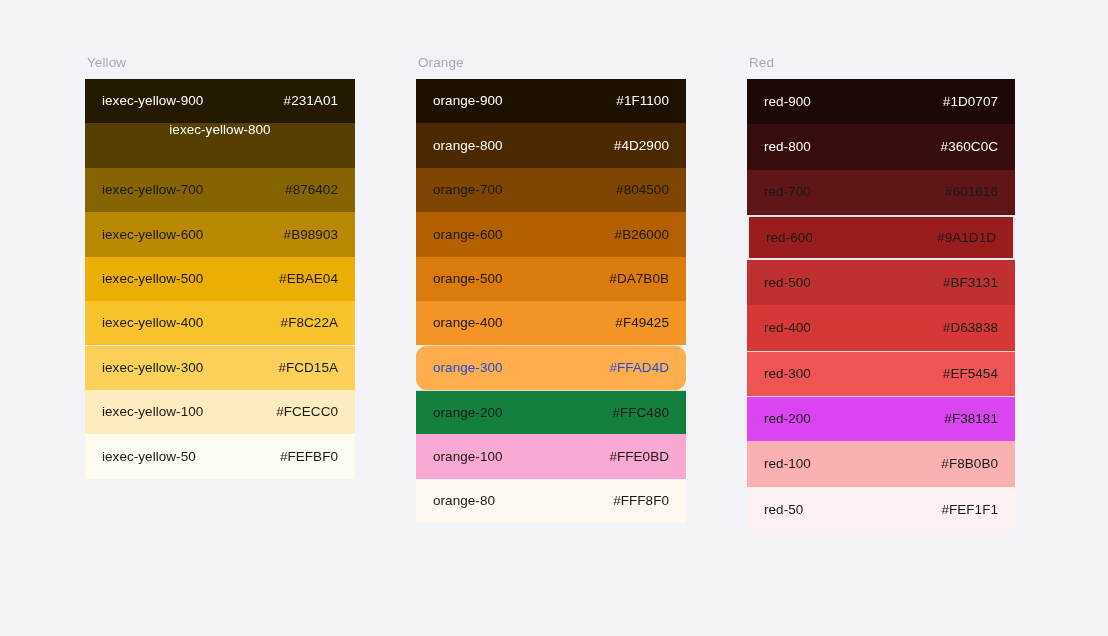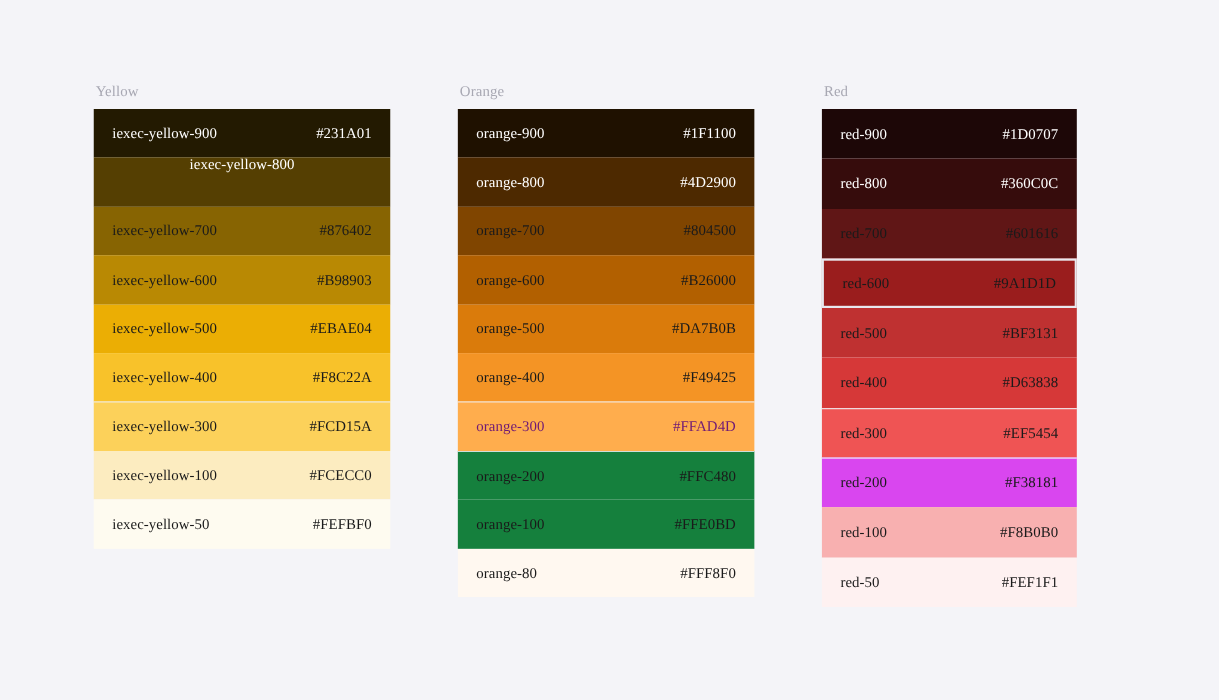--- a/index.html
+++ b/index.html
@@ -16,22 +16,21 @@
   }
 
   #board {
     position: relative;
     width: 1108px;
     height: 636px;
   }
 
   .palette-column {
     position: absolute;
-    top: 76px;
-    font-family: Liberation Serif, serif;
+    top: 56px;
   }
 
   .column-title {
     font-size: 13.5px;
     color: #a8a8b3;
     letter-spacing: 0.1px;
     margin: 0 0 9px 2px;
     line-height: 14px;
     font-weight: 400;
   }
@@ -62,21 +61,21 @@
     white-space: nowrap;
   }
 
   
   #col-yellow { left: 85px; }
   #col-orange { left: 416px; }
   #col-red    { left: 747px; }
 
   #col-yellow .swatch-stack,
   #col-orange .swatch-stack { width: 270px; }
-  #col-red .swatch-stack    { width: 232px; }
+  #col-red .swatch-stack    { width: 268px; }
 
   #col-yellow .swatch-row,
   #col-orange .swatch-row { height: 44.4px; }
   #col-red .swatch-row    { height: 45.3px; }
 
   
   .swatch-row.divided {
     border-top: 1px solid rgba(238, 238, 245, 0.85);
   }
 
@@ -152,29 +151,29 @@
           <span class="swatch-hex">#B26000</span>
         </div>
         <div class="swatch-row" style="background-color: rgb(218, 123, 11); color: rgb(26, 26, 26);">
           <span class="swatch-name">orange-500</span>
           <span class="swatch-hex">#DA7B0B</span>
         </div>
         <div class="swatch-row" style="background-color: rgb(244, 148, 37); color: rgb(26, 26, 26);">
           <span class="swatch-name">orange-400</span>
           <span class="swatch-hex">#F49425</span>
         </div>
-        <div class="swatch-row divided" style="background-color: rgb(255, 173, 77); color: #701a75;">
+        <div class="swatch-row divided" style="background-color: rgb(255, 173, 77); color: #1d4ed8; border-radius: 11px;">
           <span class="swatch-name">orange-300</span>
           <span class="swatch-hex">#FFAD4D</span>
         </div>
         <div class="swatch-row divided" style="background-color: #15803d; color: rgb(26, 26, 26);">
           <span class="swatch-name">orange-200</span>
           <span class="swatch-hex">#FFC480</span>
         </div>
-        <div class="swatch-row" style="background-color: #15803d; color: rgb(26, 26, 26);">
+        <div class="swatch-row" style="background-color: #f9a8d4; color: rgb(26, 26, 26);">
           <span class="swatch-name">orange-100</span>
           <span class="swatch-hex">#FFE0BD</span>
         </div>
         <div class="swatch-row" style="background-color: rgb(255, 248, 240); color: rgb(26, 26, 26);">
           <span class="swatch-name">orange-80</span>
           <span class="swatch-hex">#FFF8F0</span>
         </div>
       </div>
   </section>
 

